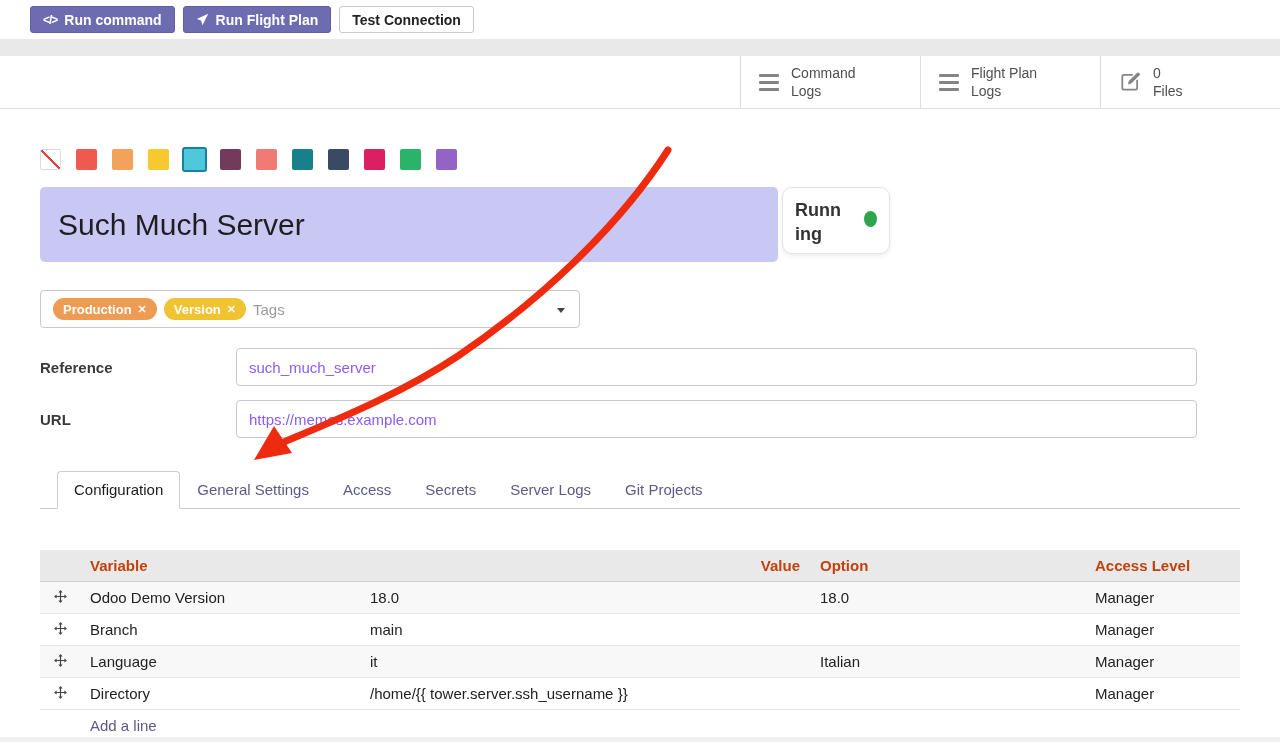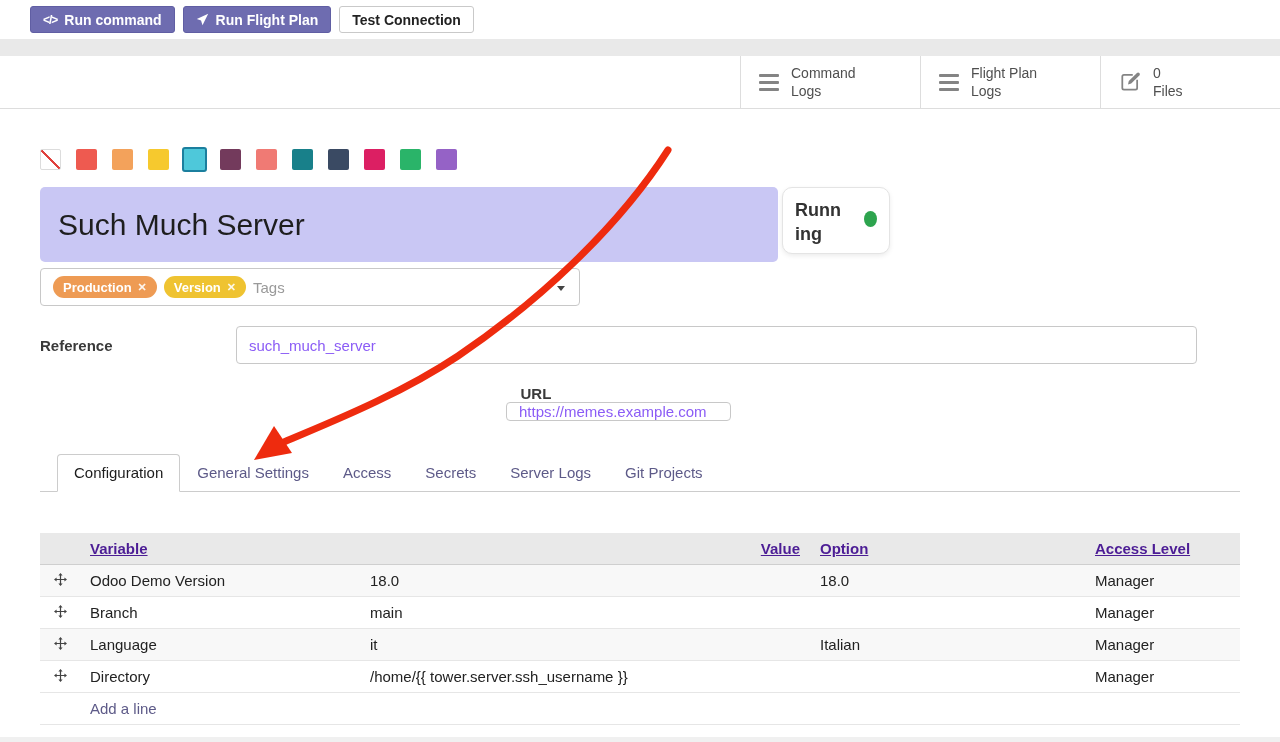--- a/index.html
+++ b/index.html
@@ -47,37 +47,37 @@
   }
   .status-card {
     margin-left:4px; width:108px; height:67px; background:#fff; border:1px solid #e4e4e4;
     border-radius:10px; box-shadow:0 2px 5px rgba(0,0,0,.08); padding:10px 12px;
     display:flex; align-items:flex-start; cursor:pointer;
   }
   .status-text { font-weight:700; font-size:18px; color:#333; width:48px; word-break:break-all; line-height:1.35; }
   .status-dot { width:13px; height:16px; border-radius:50%; margin-left:auto; margin-top:13px; }
 
   .tags-box {
-    margin-top:6px; width:540px; height:38px; border:1px solid #c8c8c8; border-radius:4px;
+    margin-top:28px; width:540px; height:38px; border:1px solid #c8c8c8; border-radius:4px;
     display:flex; align-items:center; gap:7px; padding:0 12px; position:relative; cursor:text;
   }
   .tag {
     height:22px; border-radius:11px; color:#fff; font-weight:700; font-size:13px;
     display:inline-flex; align-items:center; gap:6px; padding:0 10px; white-space:nowrap;
   }
   .tag-x { font-size:11px; opacity:.9; cursor:pointer; }
   .tags-placeholder { color:#9a9a9a; font-size:15px; }
   .tags-caret {
     position:absolute; right:14px; top:17px; width:0; height:0;
     border-left:4px solid transparent; border-right:4px solid transparent; border-top:5px solid #444; cursor:pointer;
   }
 
   .fields { margin-top:20px; padding-right:43px; }
   .field-row { display:flex; align-items:center; }
-  .field-row + .field-row { margin-top:21px;flex-direction:column; }
+  .field-row + .field-row { margin-top:14px; }
   .field-label { width:196px; font-weight:700; font-size:15px; color:#3a3a3a; }
   .field-input {
     flex:1; height:38px; border:1px solid #c8c8c8; border-radius:4px; padding:0 12px;
     font-size:15px; color:#8b5cf6; font-family:"Liberation Sans", sans-serif; outline:none; background:#fff;
   }
 
   
   .tabs { margin-top:33px; display:flex; align-items:flex-end; border-bottom:1px solid #ccc; padding-left:17px; }
   .tab {
     padding:9px 16px 10px; font-size:15px; color:#5d5a88; cursor:pointer; white-space:nowrap;
@@ -85,21 +85,21 @@
   }
   .tab.active {
     background:#fff; color:#1c1c1c; border-color:#ccc; border-bottom-color:#fff;
     border-radius:4px 4px 0 0;
   }
 
   
   .table-wrap { margin-top:41px; }
   table { width:100%; border-collapse:collapse; font-size:15px; table-layout:fixed; }
   th, td { text-align:left; padding:7px 10px; overflow:hidden; white-space:nowrap; }
-  thead th { background:#e9e9e9; color:#4c1d95; font-weight:700; border-bottom:1px solid #cfcfcf;text-decoration:underline; }
+  thead th { background:#e9e9e9; color:#c2410c; font-weight:700; border-bottom:1px solid #cfcfcf; }
   tbody td { border-bottom:1px solid #e6e6e6; color:#222; }
   tbody tr:nth-child(odd) { background:#f8f8f8; }
   tbody tr.add-line-row { background:#fff; }
   .col-handle { width:40px; text-align:center; padding:7px 0; }
   .col-variable { width:280px; }
   .col-value { width:450px;text-align:right; }
   .col-option { width:275px; }
   .col-access { width:155px; }
   .drag-handle { cursor:move; display:inline-block; line-height:0; }
   .add-line-link { color:#5d5a88; cursor:pointer; text-decoration:none; }

